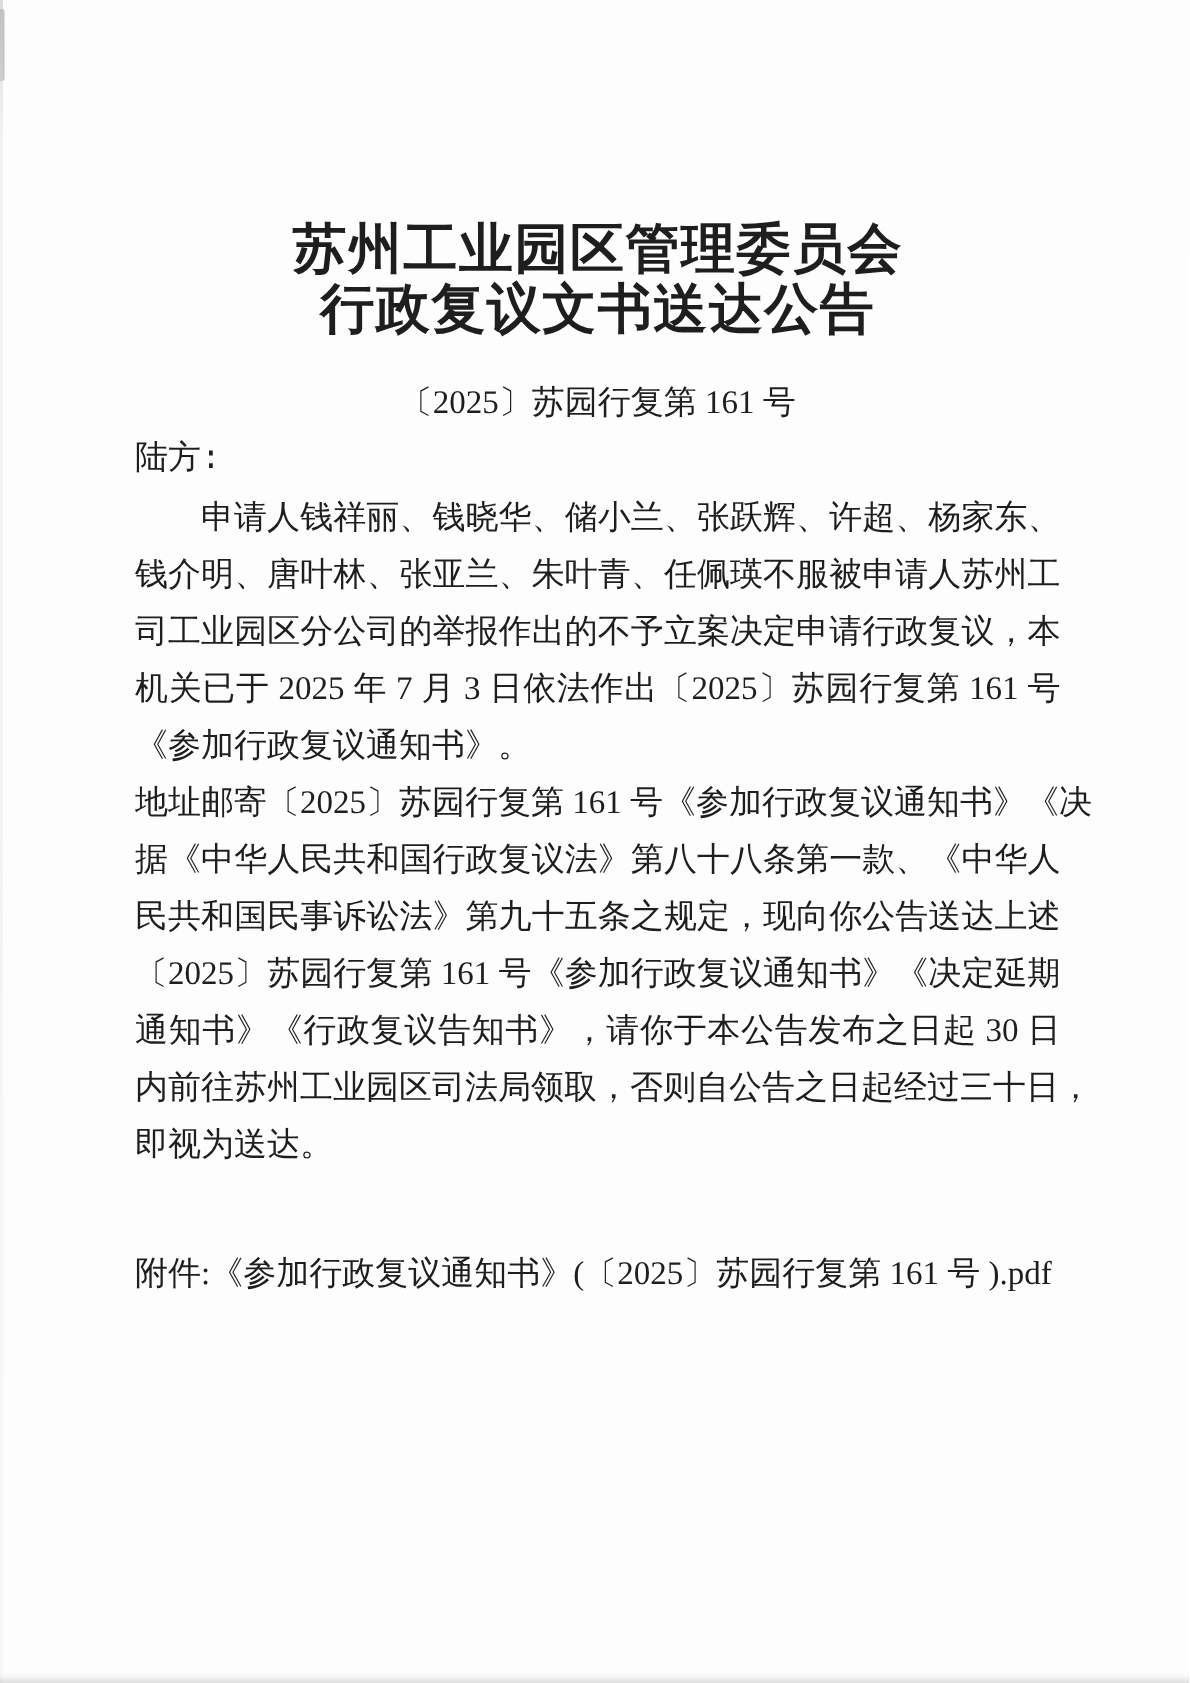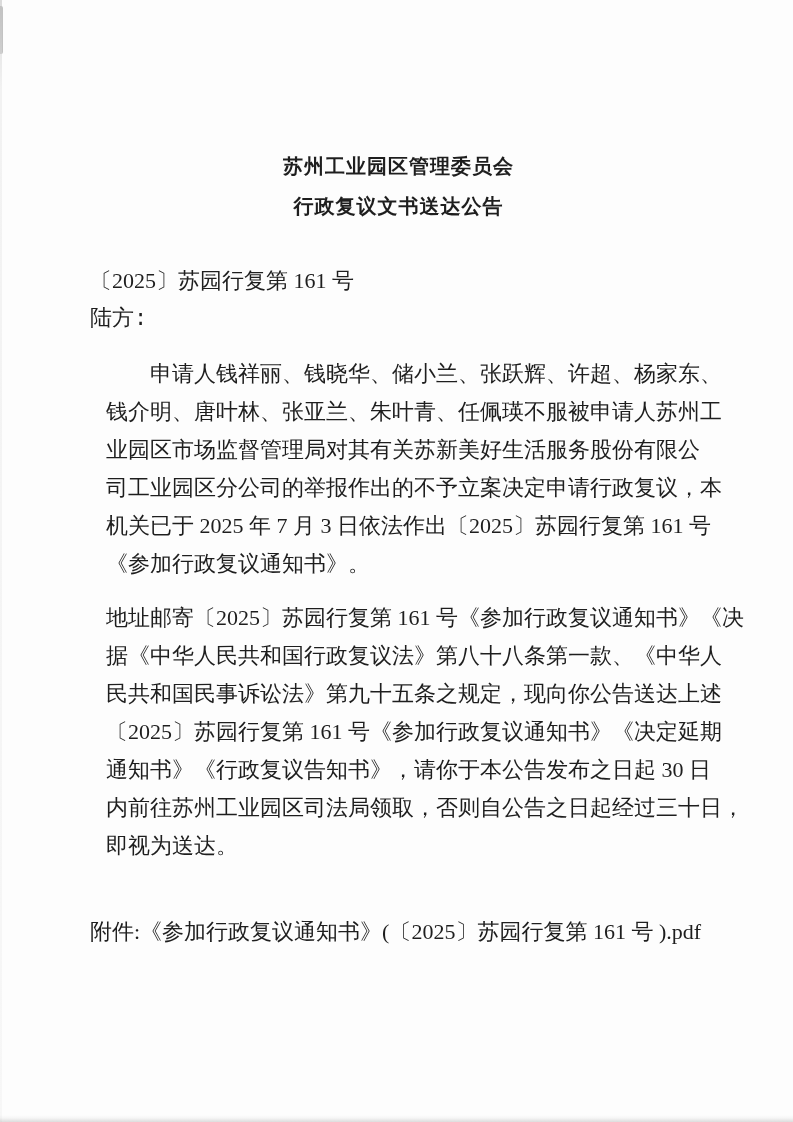--- a/index.html
+++ b/index.html
@@ -22,40 +22,40 @@
     position: absolute;
     left: 90px;
     right: 86px;
     top: 0;
   }
   .title-block {
     margin-top: 146px;
     text-align: center;
   }
   .title-line {
-    font-size: 20px;
+    font-size: 36px;
     line-height: 40px;
     font-weight: bold;
     letter-spacing: 1px;
   }
   .doc-number {
-    margin-top: 39px;
-    text-align: left;
+    margin-top: 26px;
+    text-align: center;
     font-size: 22px;
     line-height: 32px;
     white-space: nowrap;
   }
   .addressee {
     margin-top: 4px;
     font-size: 22px;
     line-height: 38px;
     font-family: Liberation Mono, monospace;
   }
   .paragraph {
-    margin: 16px;
+    margin: 0;
   }
   .body-line {
     font-size: 22px;
     line-height: 38px;
     text-align: justify;
     text-align-last: justify;
     white-space: nowrap;
   }
   .body-line.indent {
     text-indent: 2em;
@@ -114,21 +114,20 @@
       <div class="title-line">行政复议文书送达公告</div>
     </div>
 
     <div class="doc-number">〔2025〕苏园行复第 161 号</div>
 
     <div class="addressee">陆方:</div>
 
     <div class="paragraph">
       <div class="body-line indent">申请人钱祥丽、钱晓华、储小兰、张跃辉、许超、杨家东、</div>
       <div class="body-line">钱介明、唐叶林、张亚兰、朱叶青、任佩瑛不服被申请人苏州工</div>
-      <div class="body-line">业园区市场监督管理局对其有关苏新美好生活服务股份有限公</div>
       <div class="body-line">司工业园区分公司的举报作出的不予立案决定申请行政复议，本</div>
       <div class="body-line">机关已于 2025 年 7 月 3 日依法作出〔2025〕苏园行复第 161 号</div>
       <div class="body-line short">《参加行政复议通知书》。</div>
     </div>
 
     <div class="paragraph">
       <div class="body-line">地址邮寄〔2025〕苏园行复第 161 号《参加行政复议通知书》《决</div>
       <div class="body-line">据《中华人民共和国行政复议法》第八十八条第一款、《中华人</div>
       <div class="body-line">民共和国民事诉讼法》第九十五条之规定，现向你公告送达上述</div>
       <div class="body-line">〔2025〕苏园行复第 161 号《参加行政复议通知书》《决定延期</div>

